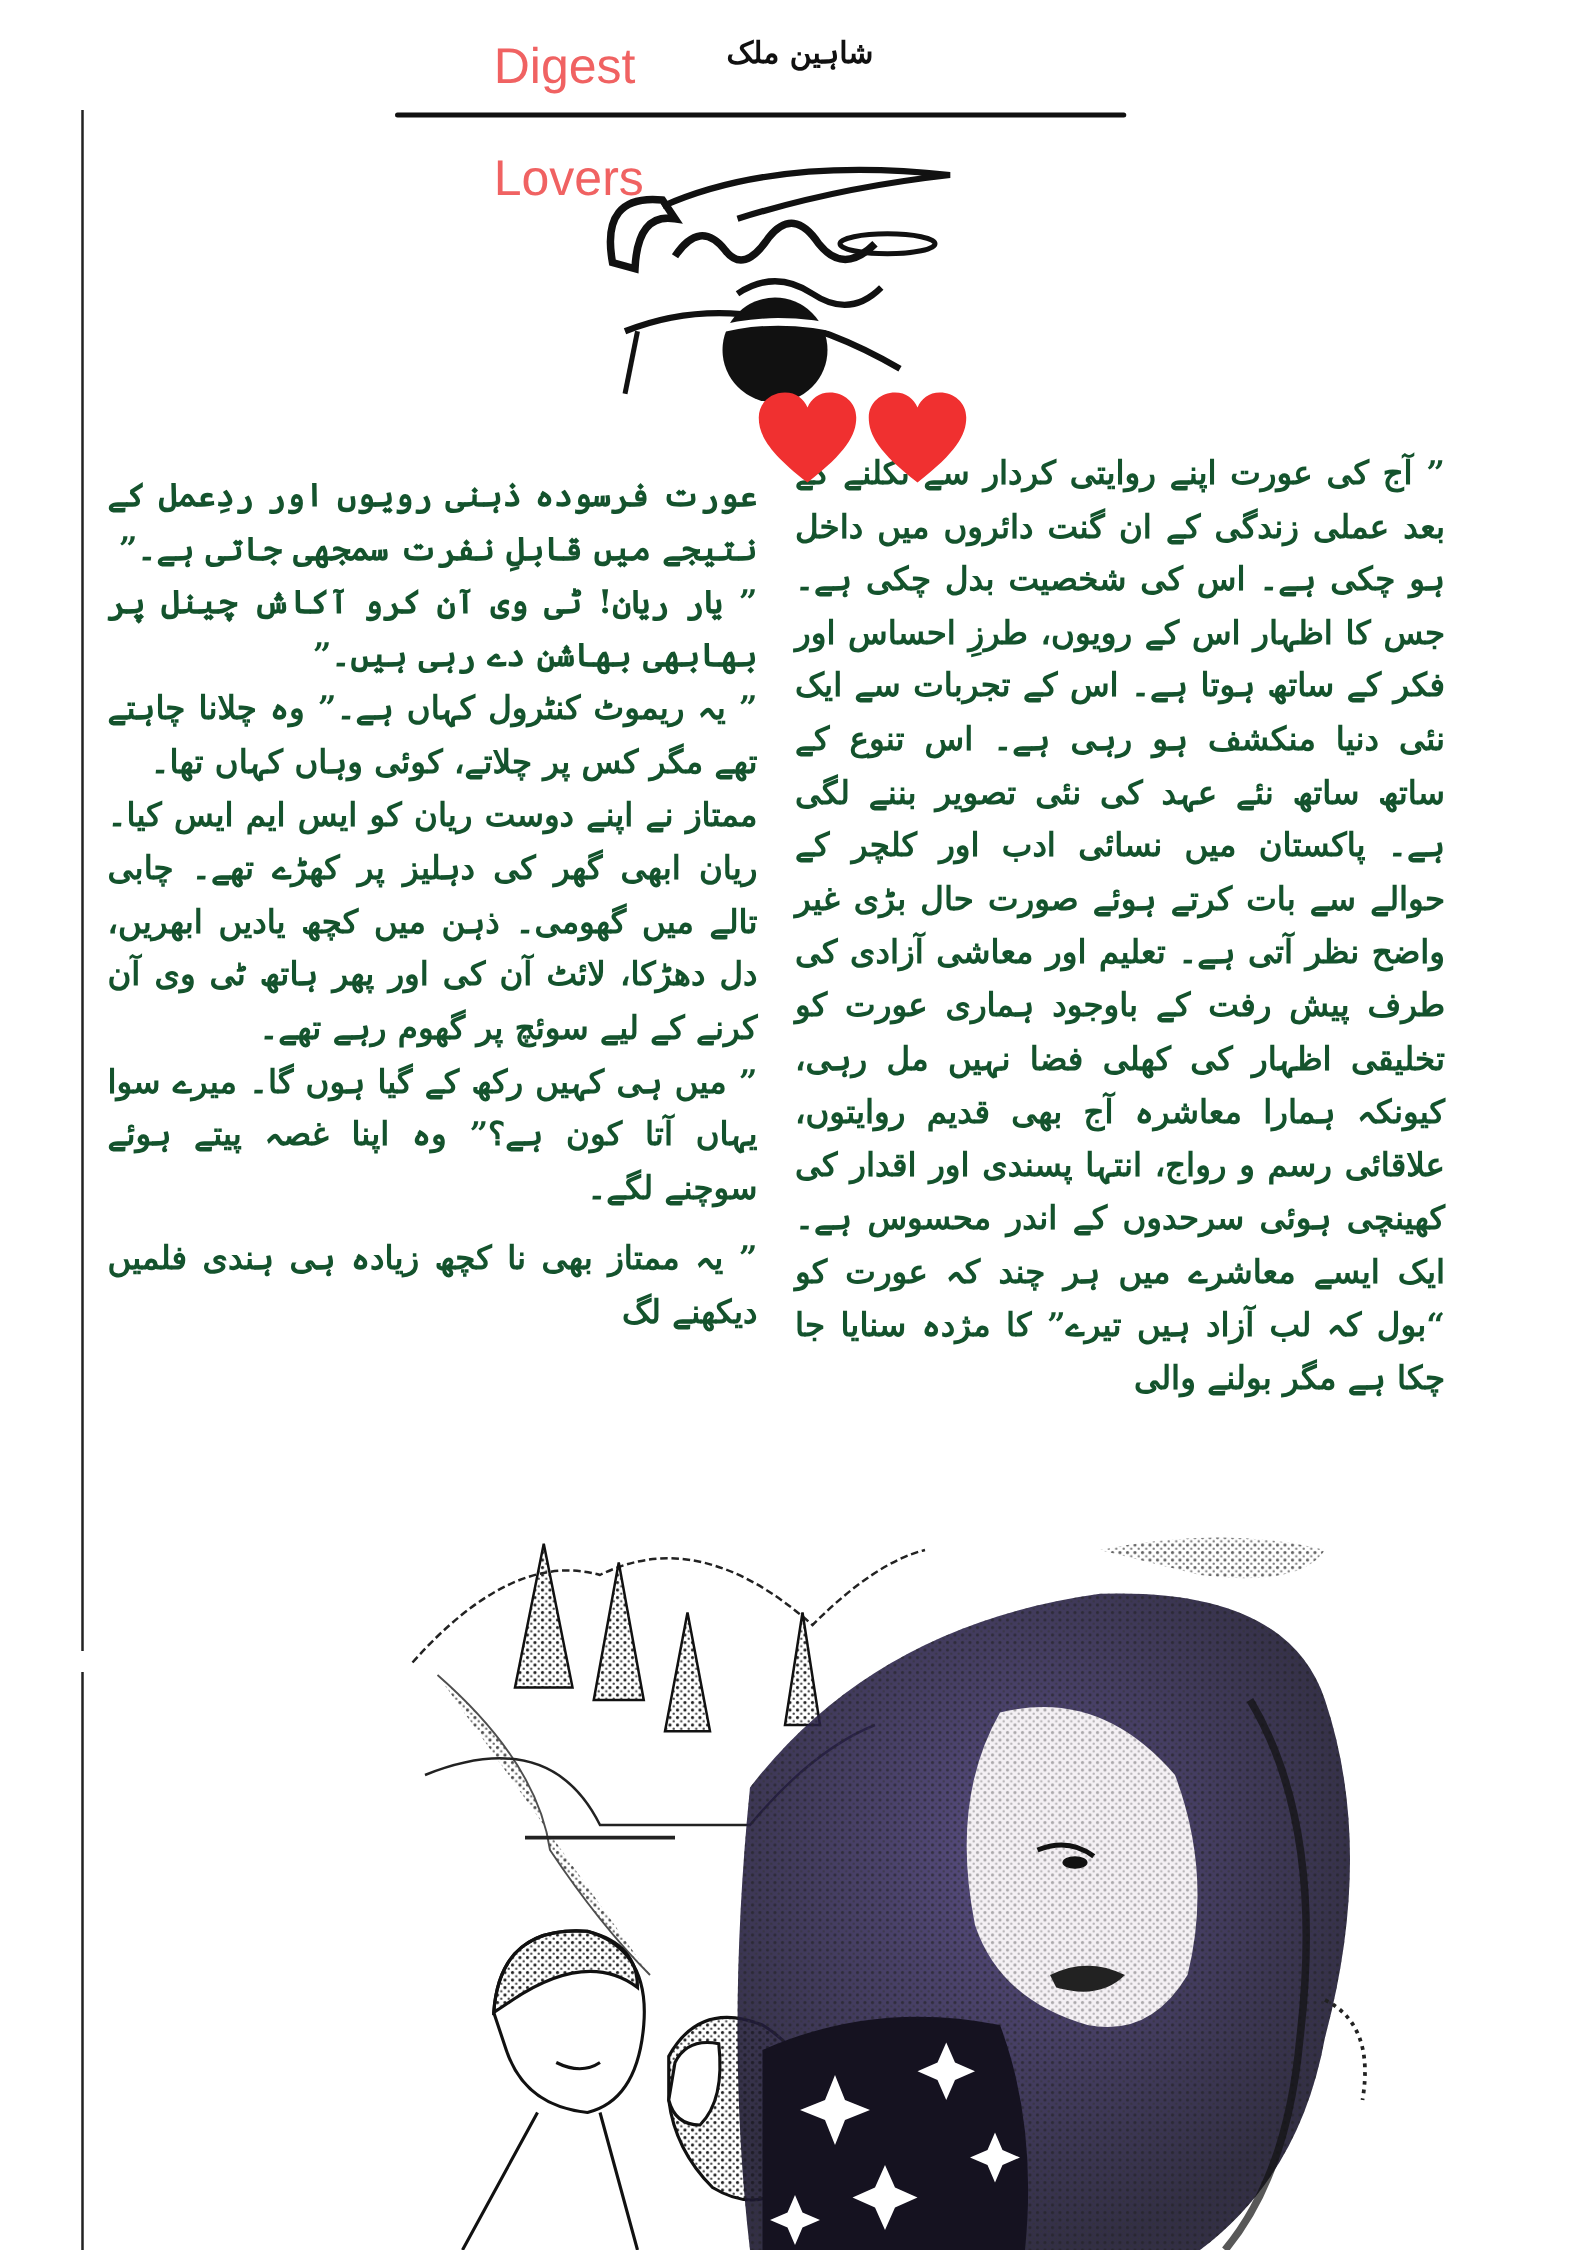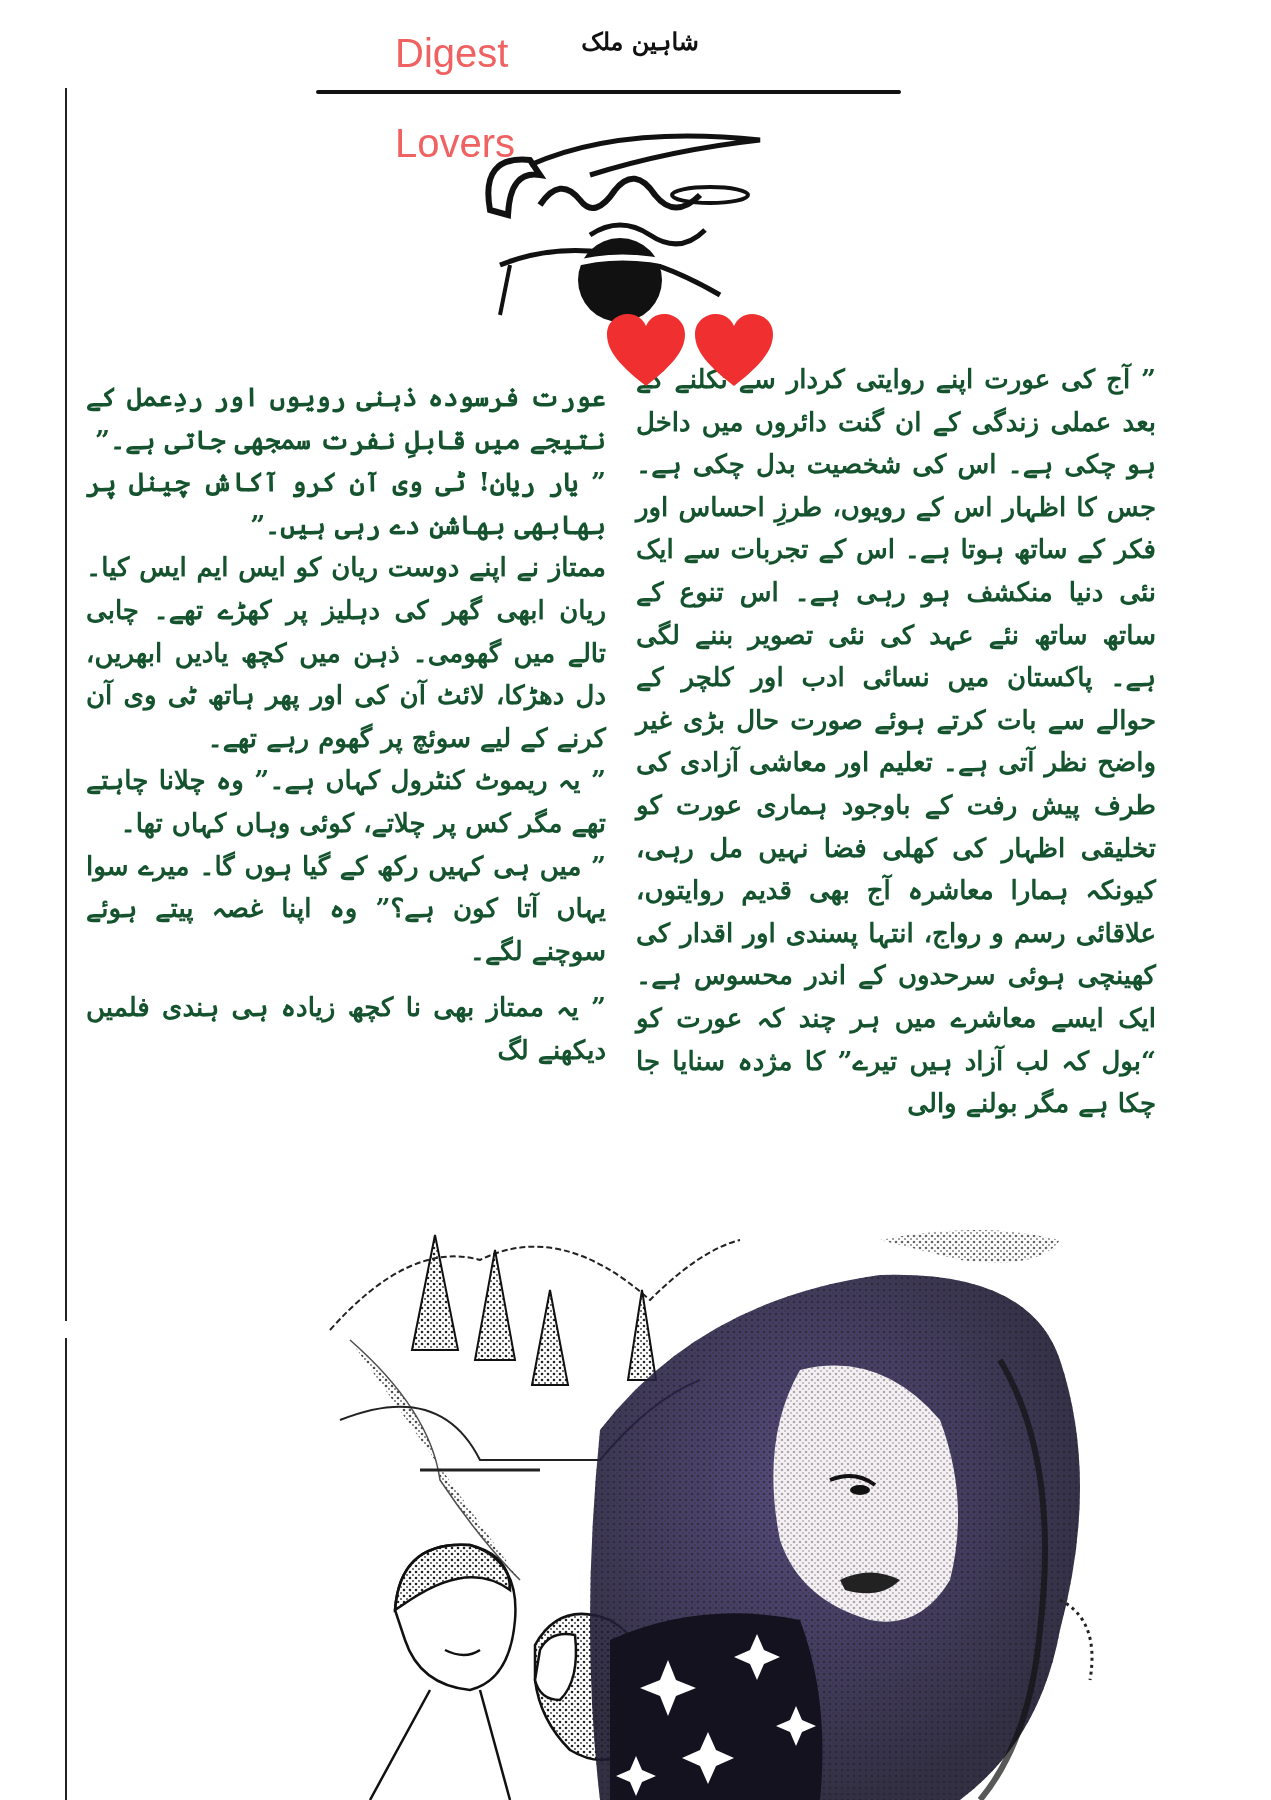--- a/index.html
+++ b/index.html
@@ -89,22 +89,22 @@
   </svg>
 </div>
 
 <div class="column col-right">
   <p class="para">” آج کی عورت اپنے روایتی کردار سے نکلنے کے بعد عملی زندگی کے ان گنت دائروں میں داخل ہو چکی ہے۔ اس کی شخصیت بدل چکی ہے۔ جس کا اظہار اس کے رویوں، طرزِ احساس اور فکر کے ساتھ ہوتا ہے۔ اس کے تجربات سے ایک نئی دنیا منکشف ہو رہی ہے۔ اس تنوع کے ساتھ ساتھ نئے عہد کی نئی تصویر بننے لگی ہے۔ پاکستان میں نسائی ادب اور کلچر کے حوالے سے بات کرتے ہوئے صورت حال بڑی غیر واضح نظر آتی ہے۔ تعلیم اور معاشی آزادی کی طرف پیش رفت کے باوجود ہماری عورت کو تخلیقی اظہار کی کھلی فضا نہیں مل رہی، کیونکہ ہمارا معاشرہ آج بھی قدیم روایتوں، علاقائی رسم و رواج، انتہا پسندی اور اقدار کی کھینچی ہوئی سرحدوں کے اندر محسوس ہے۔ ایک ایسے معاشرے میں ہر چند کہ عورت کو “بول کہ لب آزاد ہیں تیرے” کا مژدہ سنایا جا چکا ہے مگر بولنے والی</p>
 </div>
 
 <div class="column col-left">
   <p class="para">عورت فرسودہ ذہنی رویوں اور ردِعمل کے نتیجے میں قابلِ نفرت سمجھی جاتی ہے۔”</p>
   <p class="para">” یار ریان! ٹی وی آن کرو آکاش چینل پر بھابھی بھاشن دے رہی ہیں۔”</p>
+  <p class="para">” یہ ریموٹ کنٹرول کہاں ہے۔” وہ چلانا چاہتے تھے مگر کس پر چلاتے، کوئی وہاں کہاں تھا۔</p>
   <p class="para">ممتاز نے اپنے دوست ریان کو ایس ایم ایس کیا۔ ریان ابھی گھر کی دہلیز پر کھڑے تھے۔ چابی تالے میں گھومی۔ ذہن میں کچھ یادیں ابھریں، دل دھڑکا، لائٹ آن کی اور پھر ہاتھ ٹی وی آن کرنے کے لیے سوئچ پر گھوم رہے تھے۔</p>
-  <p class="para">” یہ ریموٹ کنٹرول کہاں ہے۔” وہ چلانا چاہتے تھے مگر کس پر چلاتے، کوئی وہاں کہاں تھا۔</p>
   <p class="para">” میں ہی کہیں رکھ کے گیا ہوں گا۔ میرے سوا یہاں آتا کون ہے؟” وہ اپنا غصہ پیتے ہوئے سوچنے لگے۔</p>
   <p class="para" style="margin-top:14px">” یہ ممتاز بھی نا کچھ زیادہ ہی ہندی فلمیں دیکھنے لگ</p>
 </div>
 
 <svg class="illustration" viewBox="0 0 1091 620" preserveAspectRatio="none">
   <defs>
     <pattern id="stip" width="6" height="6" patternUnits="userSpaceOnUse">
       <circle cx="2" cy="2" r="1.3" fill="#222"></circle>
       <circle cx="5" cy="5" r="0.9" fill="#333"></circle>
     </pattern>

